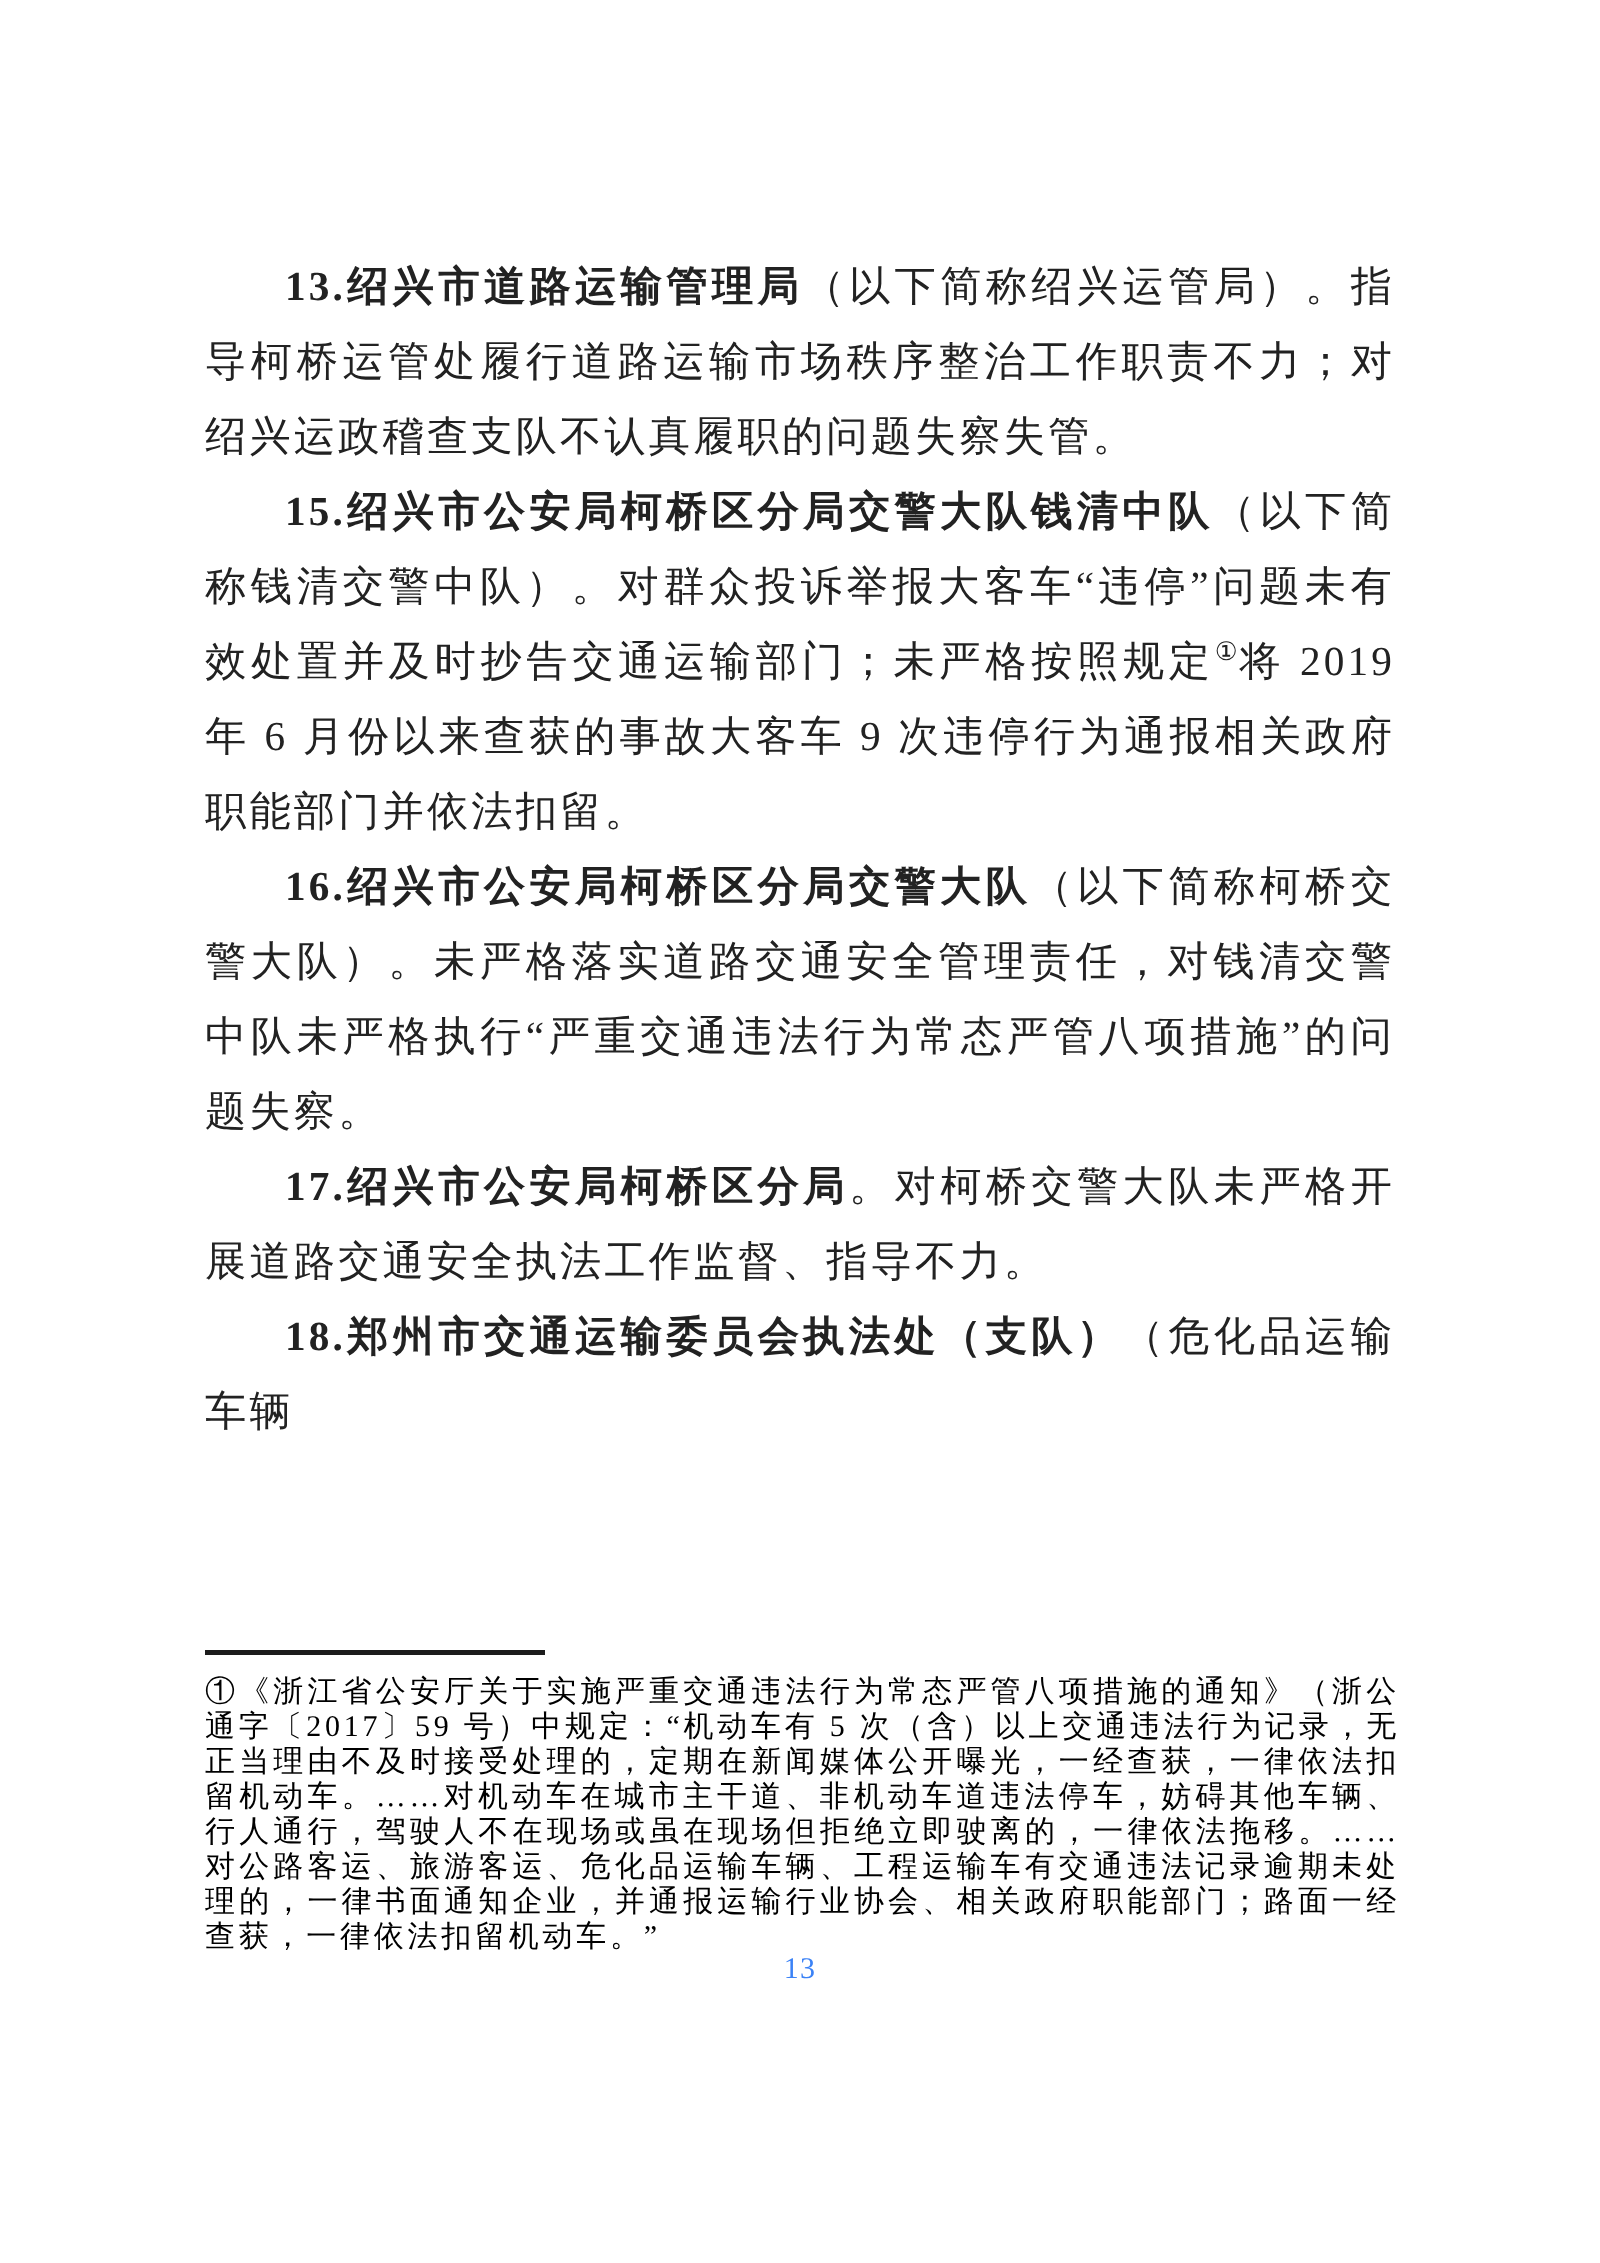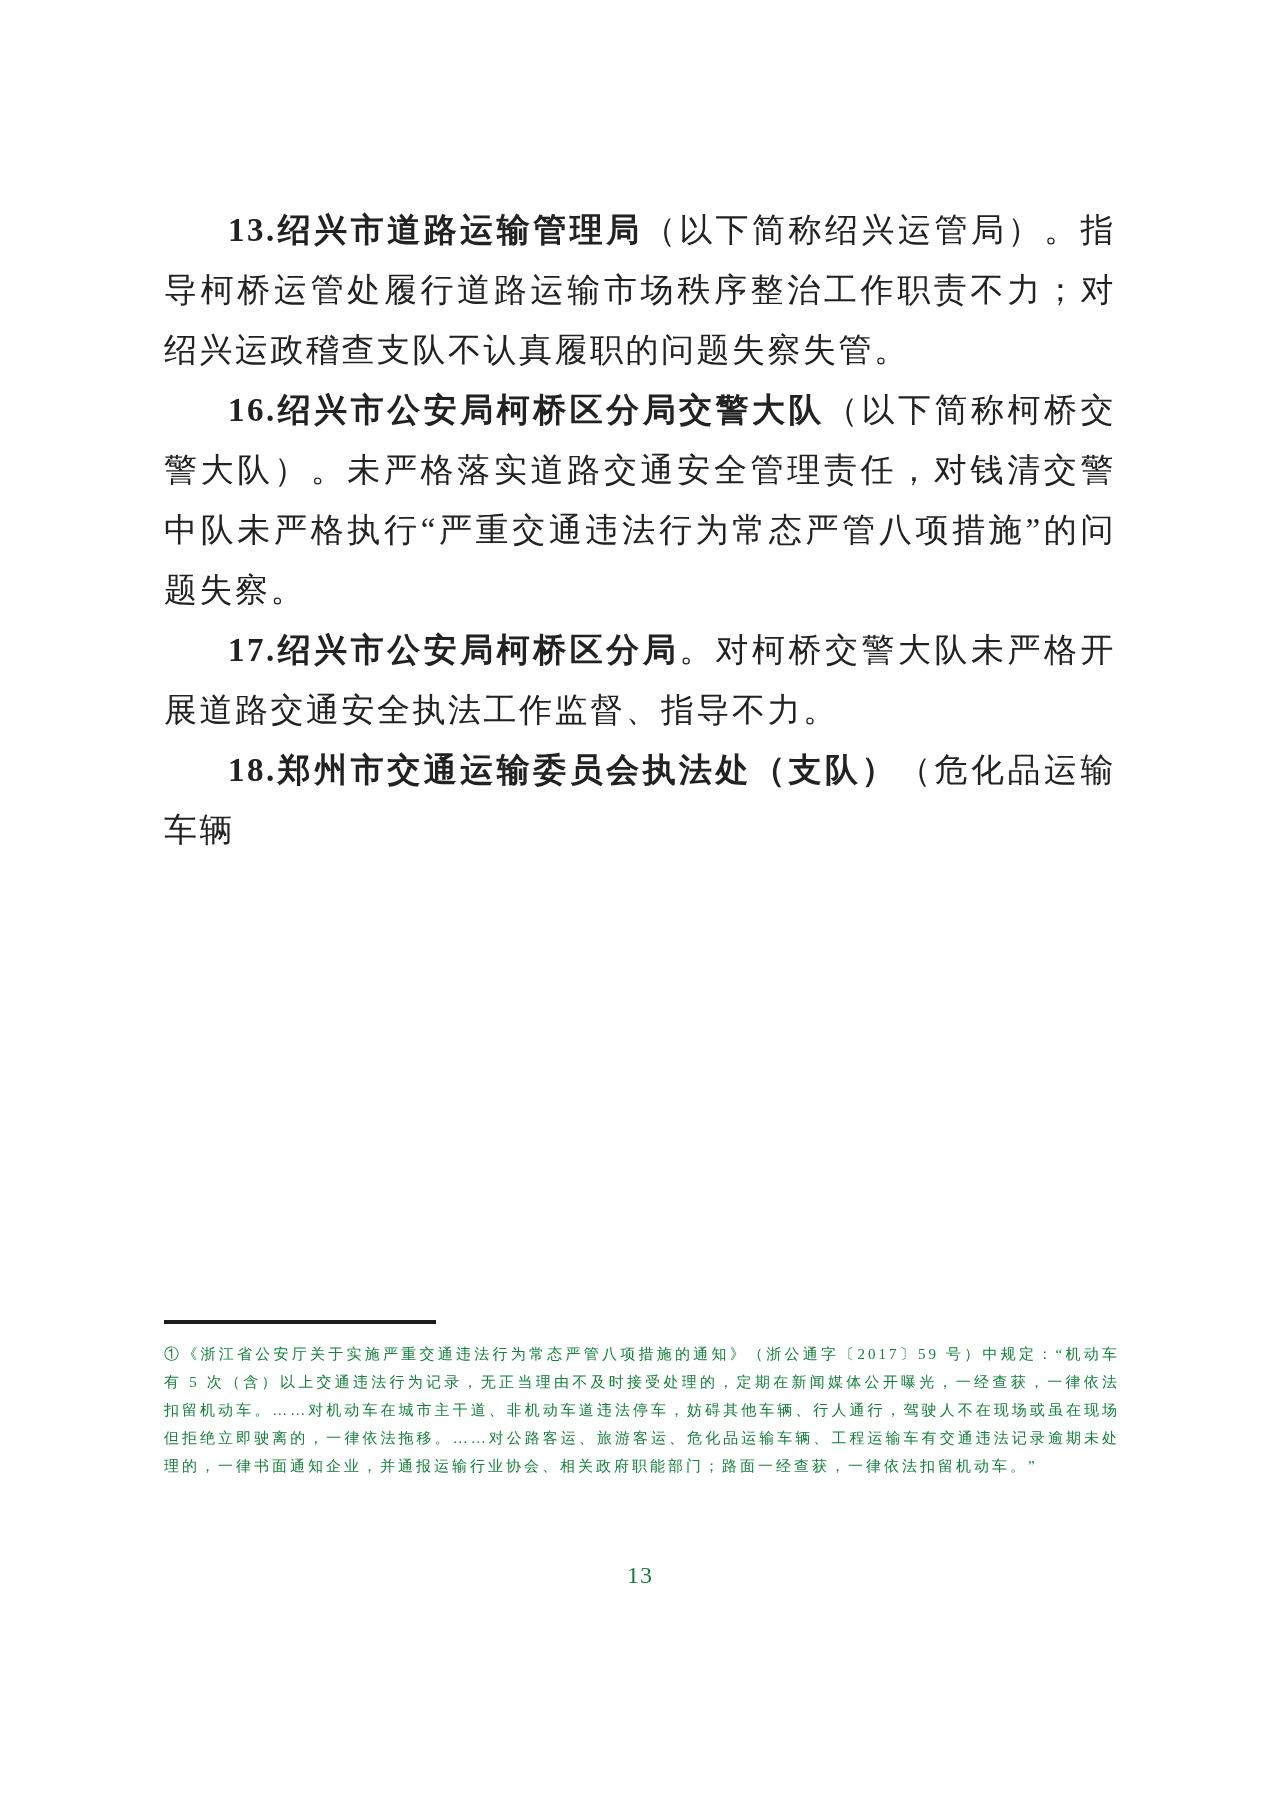--- a/index.html
+++ b/index.html
@@ -46,47 +46,48 @@
     top: 1320px;
     width: 272px;
     height: 0;
     border-top: 4px solid #1c1c1c;
   }
   .footnote {
     position: absolute;
     left: 164px;
     top: 1340px;
     width: 956px;
-    font-size: 15px;
+    font-size: 24px;
     line-height: 28px;
     letter-spacing: 3px;
     text-align: justify;
-    color: #15803d;
+    color: #000000;
   }
   .page-num {
     position: absolute;
     top: 1562px;
     left: 0;
     width: 1280px;
     text-align: center;
     font-size: 24px;
     letter-spacing: 1px;
-    color: #15803d;
+    color: #3b82f6;
   }
 </style>
 </head>
 <body>
 
 <div class="page">
 
   <div class="content">
 
     <p class="para"><span class="org-bold">13.绍兴市道路运输管理局</span><span>（以下简称绍兴运管局）。指导柯桥运管处履行道路运输市场秩序整治工作职责不力；对绍兴运政稽查支队不认真履职的问题失察失管。</span><sup class="note-ref"></sup><span></span></p>
 
 
+    <p class="para"><span class="org-bold">15.绍兴市公安局柯桥区分局交警大队钱清中队</span><span>（以下简称钱清交警中队）。对群众投诉举报大客车“违停”问题未有效处置并及时抄告交通运输部门；未严格按照规定</span><sup class="note-ref">①</sup><span>将 2019 年 6 月份以来查获的事故大客车 9 次违停行为通报相关政府职能部门并依法扣留。</span></p>
 
     <p class="para"><span class="org-bold">16.绍兴市公安局柯桥区分局交警大队</span><span>（以下简称柯桥交警大队）。未严格落实道路交通安全管理责任，对钱清交警中队未严格执行“严重交通违法行为常态严管八项措施”的问题失察。</span><sup class="note-ref"></sup><span></span></p>
 
     <p class="para"><span class="org-bold">17.绍兴市公安局柯桥区分局</span><span>。对柯桥交警大队未严格开展道路交通安全执法工作监督、指导不力。</span><sup class="note-ref"></sup><span></span></p>
 
     <p class="para"><span class="org-bold">18.郑州市交通运输委员会执法处（支队）</span><span>（危化品运输车辆</span><sup class="note-ref"></sup><span></span></p>
 
   </div>
 
   <div class="fn-rule"></div>

